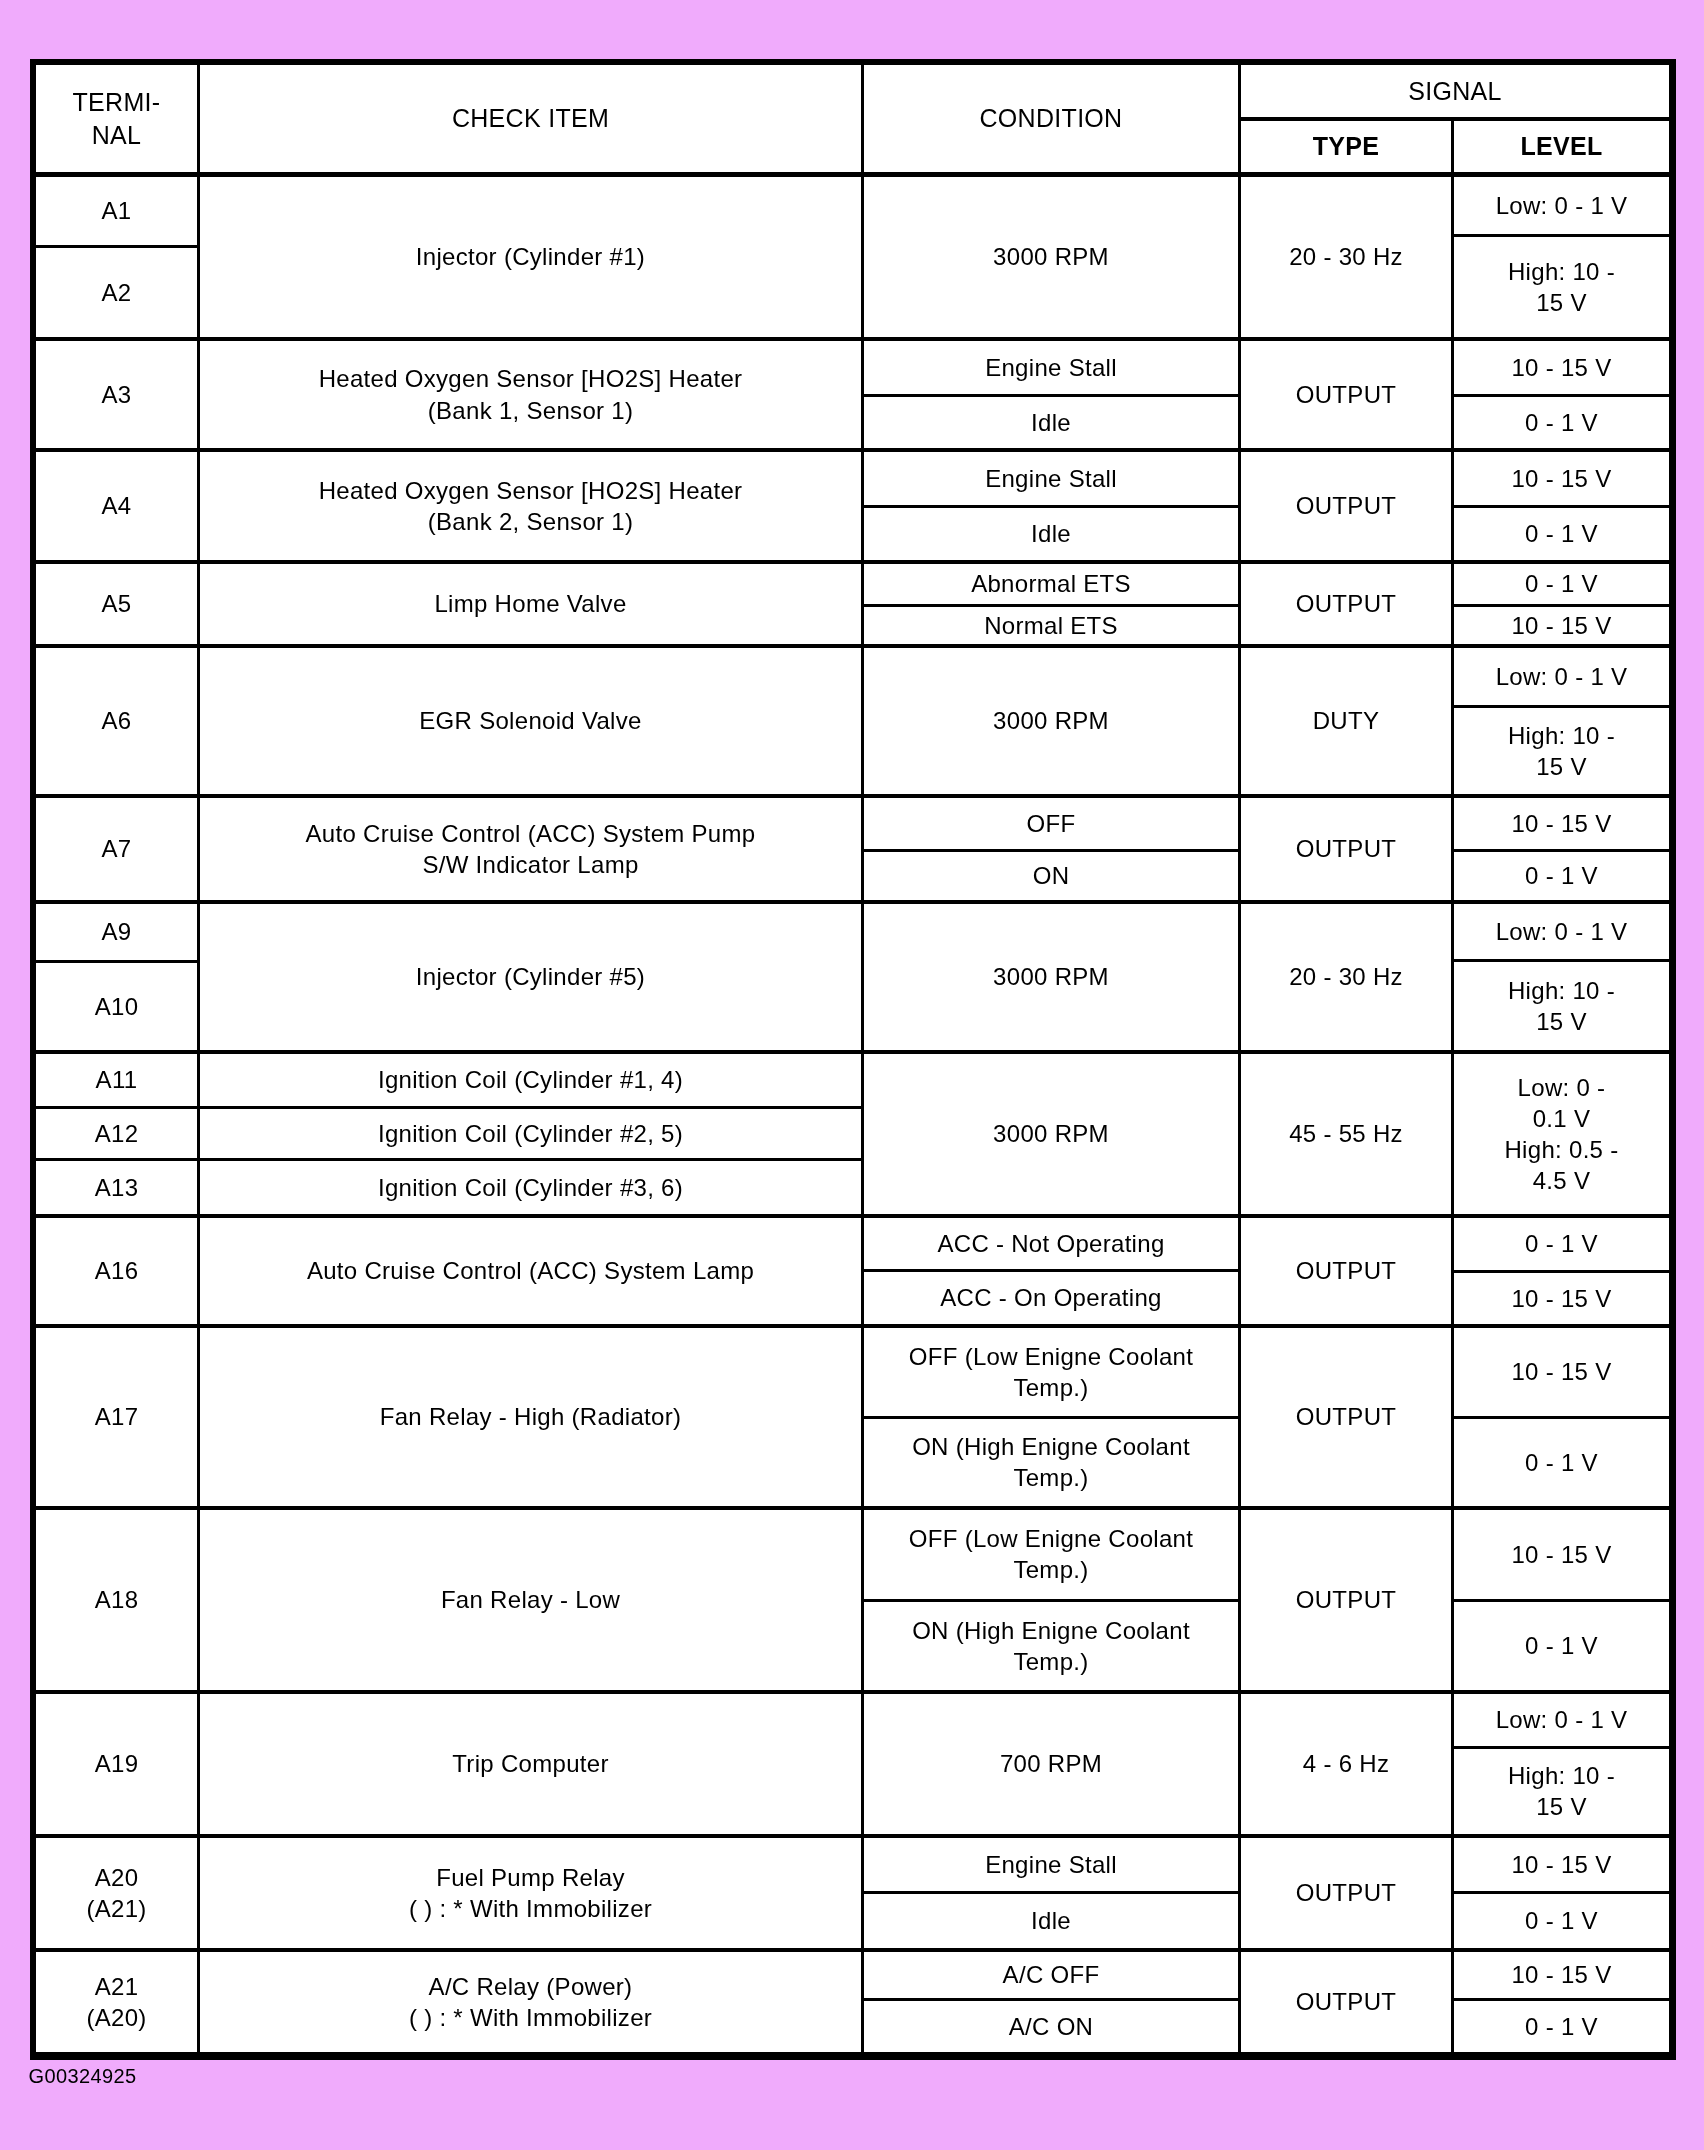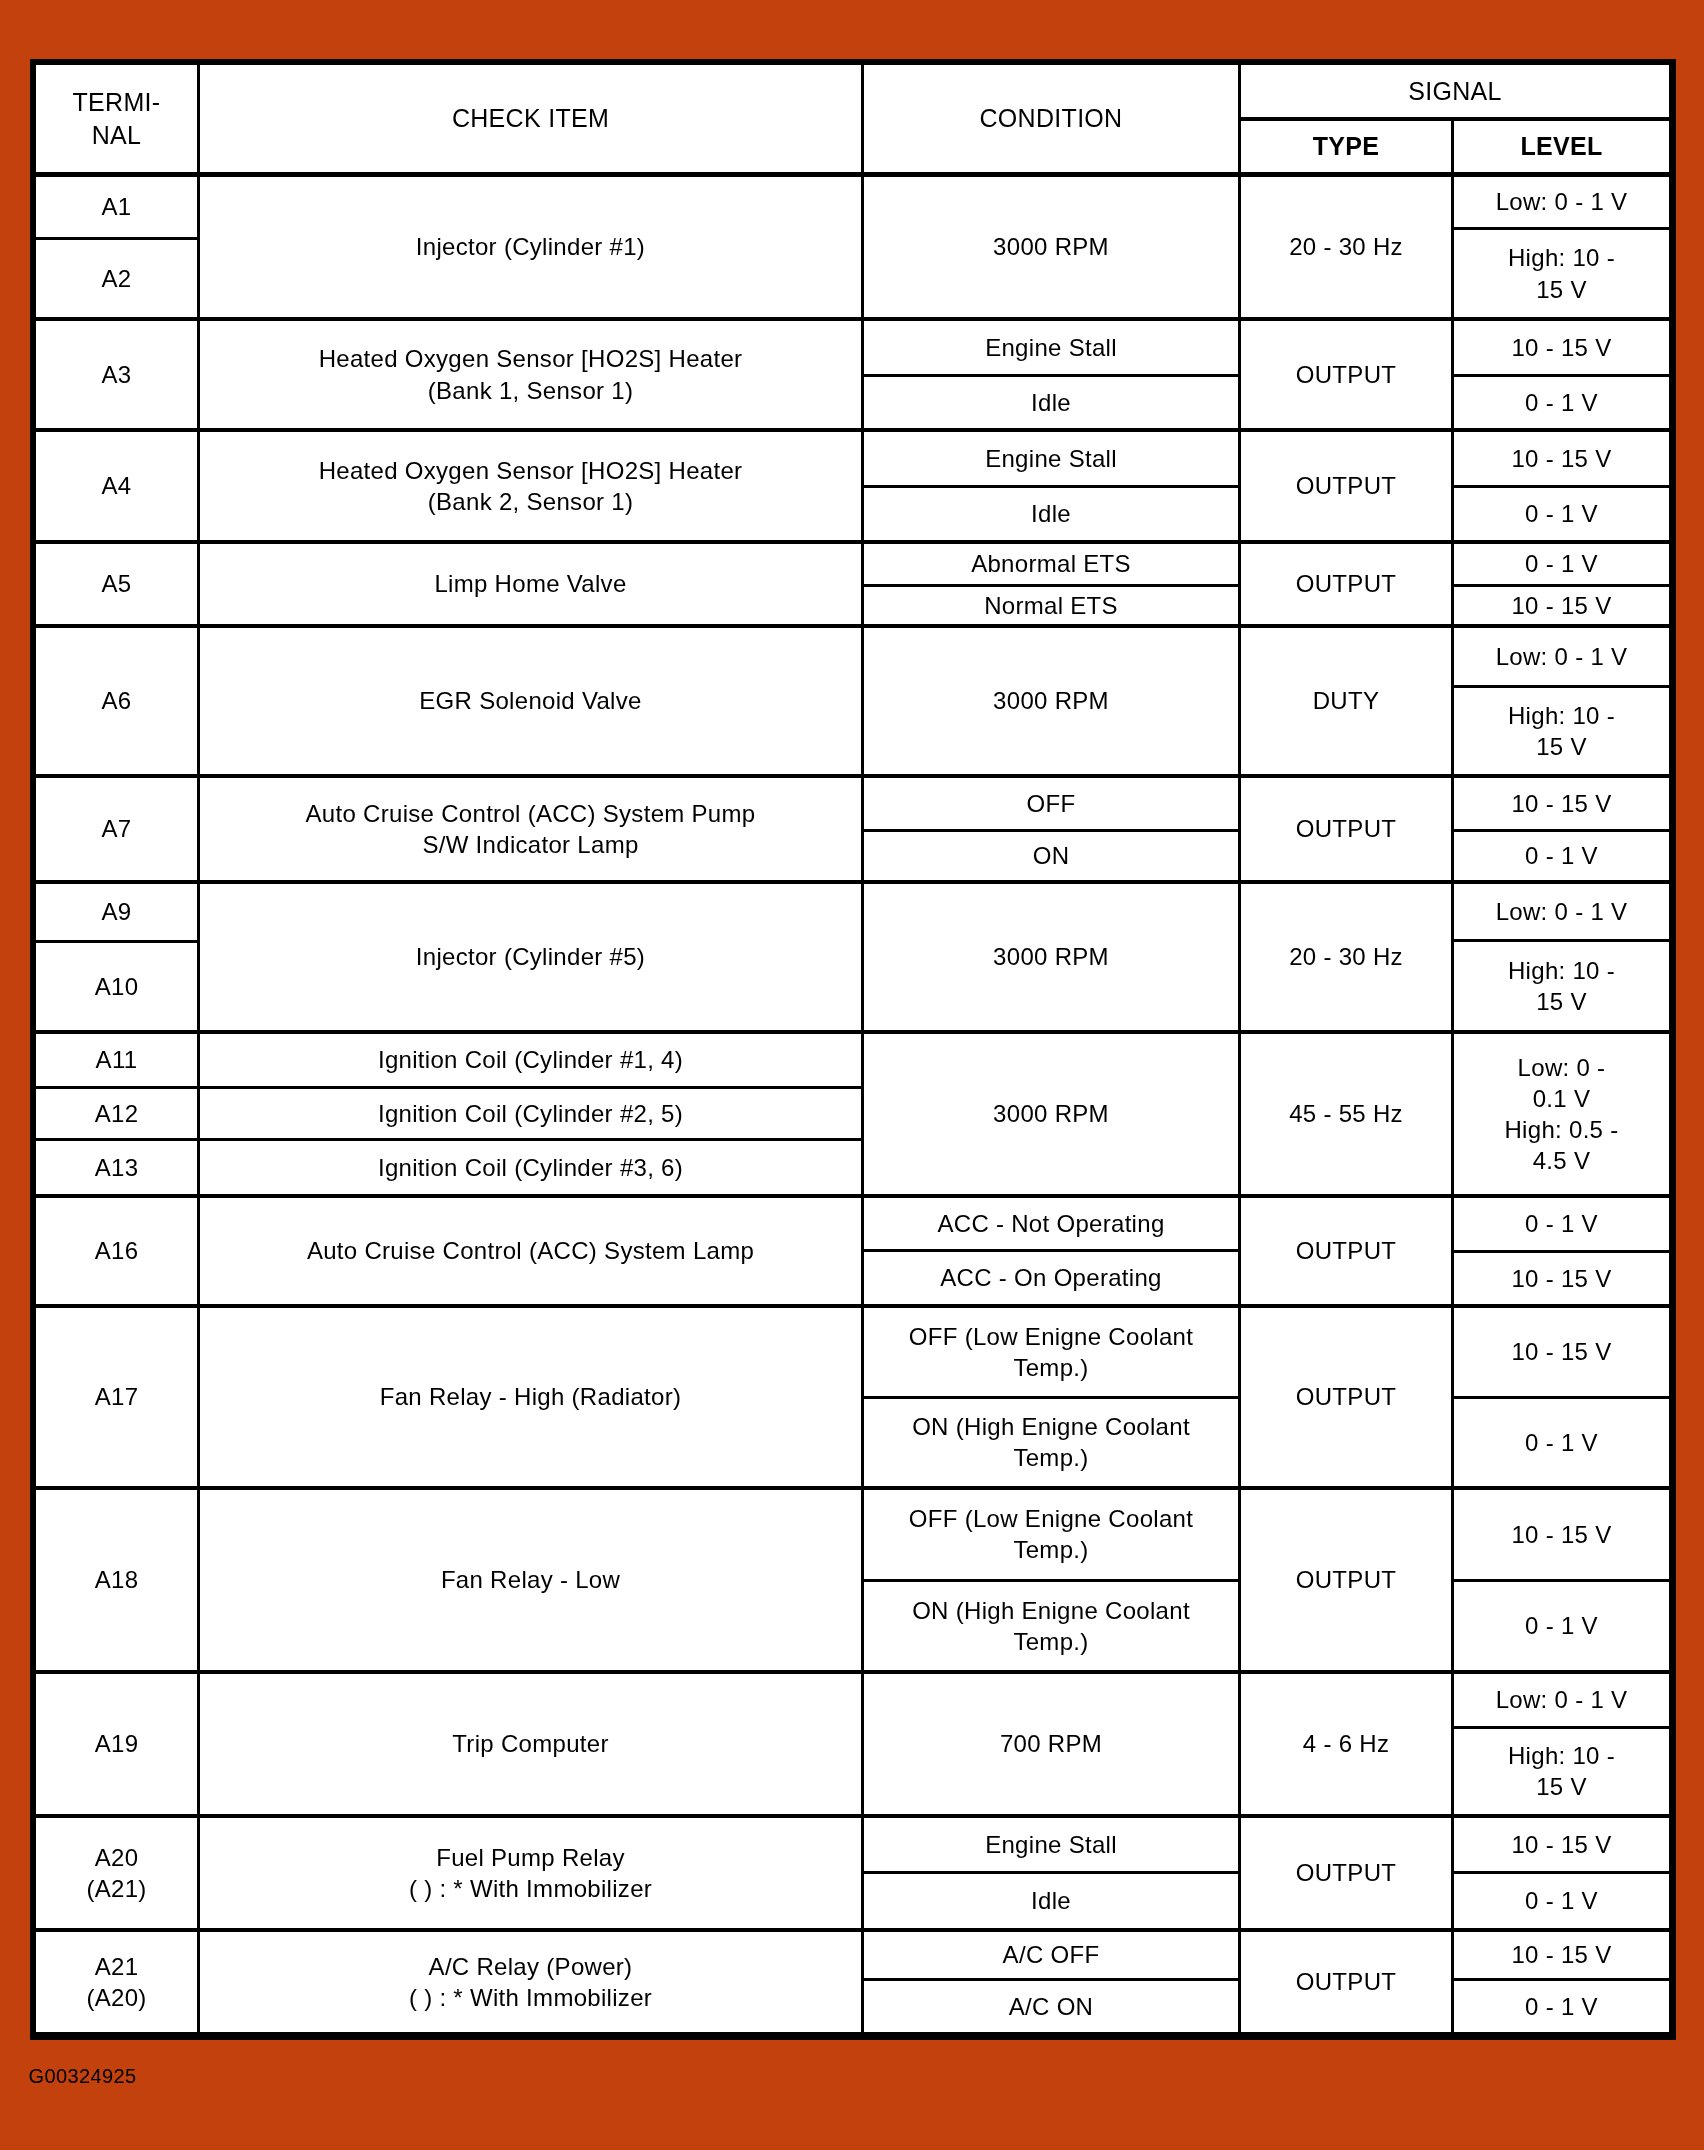--- a/index.html
+++ b/index.html
@@ -3,21 +3,21 @@
 <meta charset="utf-8">
 <style>
   * { margin:0; padding:0; box-sizing:border-box; }
   html,body { background:#ffffff; }
   body {
     width:1704px; height:2151px;
     font-family:"Liberation Sans", sans-serif;
     color:#000;
     position:relative;
   }
-  .page { position:absolute; inset:0; background:#c2410c; }
+  .page { position:absolute; inset:0; background:#f0abfc; }
 
   .tbl {
     position:absolute; left:30px; top:59px;
     width:1646px;
     border:6px solid #000;
     border-right-width:7.8px;
     border-bottom-width:8.6px;
     background:#fff;
   }
 
@@ -79,21 +79,21 @@
         </div>
       <div class="col-signal">
         <div class="cell sigtop" style="flex:64">SIGNAL</div>
         <div class="sigbot">
           <div class="cell styp">TYPE</div>
           <div class="cell slev">LEVEL</div>
         </div>
       </div>
     </div>
 
-    <div class="grp" style="height:144px">
+    <div class="grp" style="height:164px">
       <div class="col col-term">
         <div class="cell" style="flex:72">A1</div>
         <div class="cell" style="flex:95">A2</div>
       </div>
       <div class="col col-check">
         <div class="cell" style="flex:72">Injector (Cylinder #1)</div>
       </div>
       <div class="col col-cond">
           <div class="cell">3000 RPM</div>
         </div>

